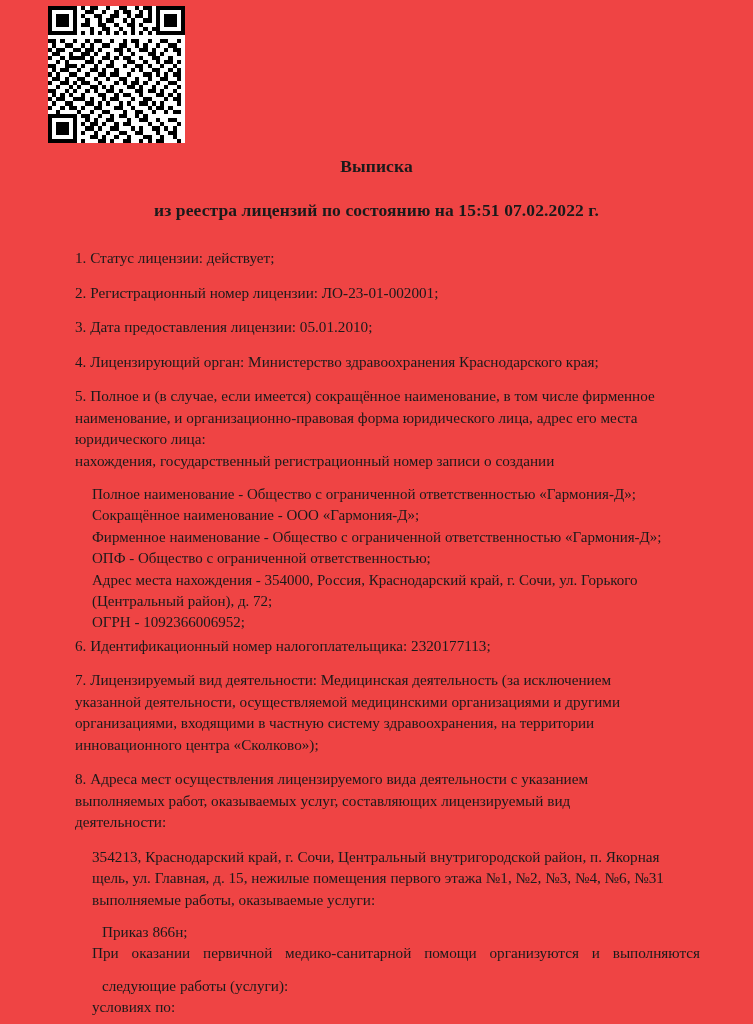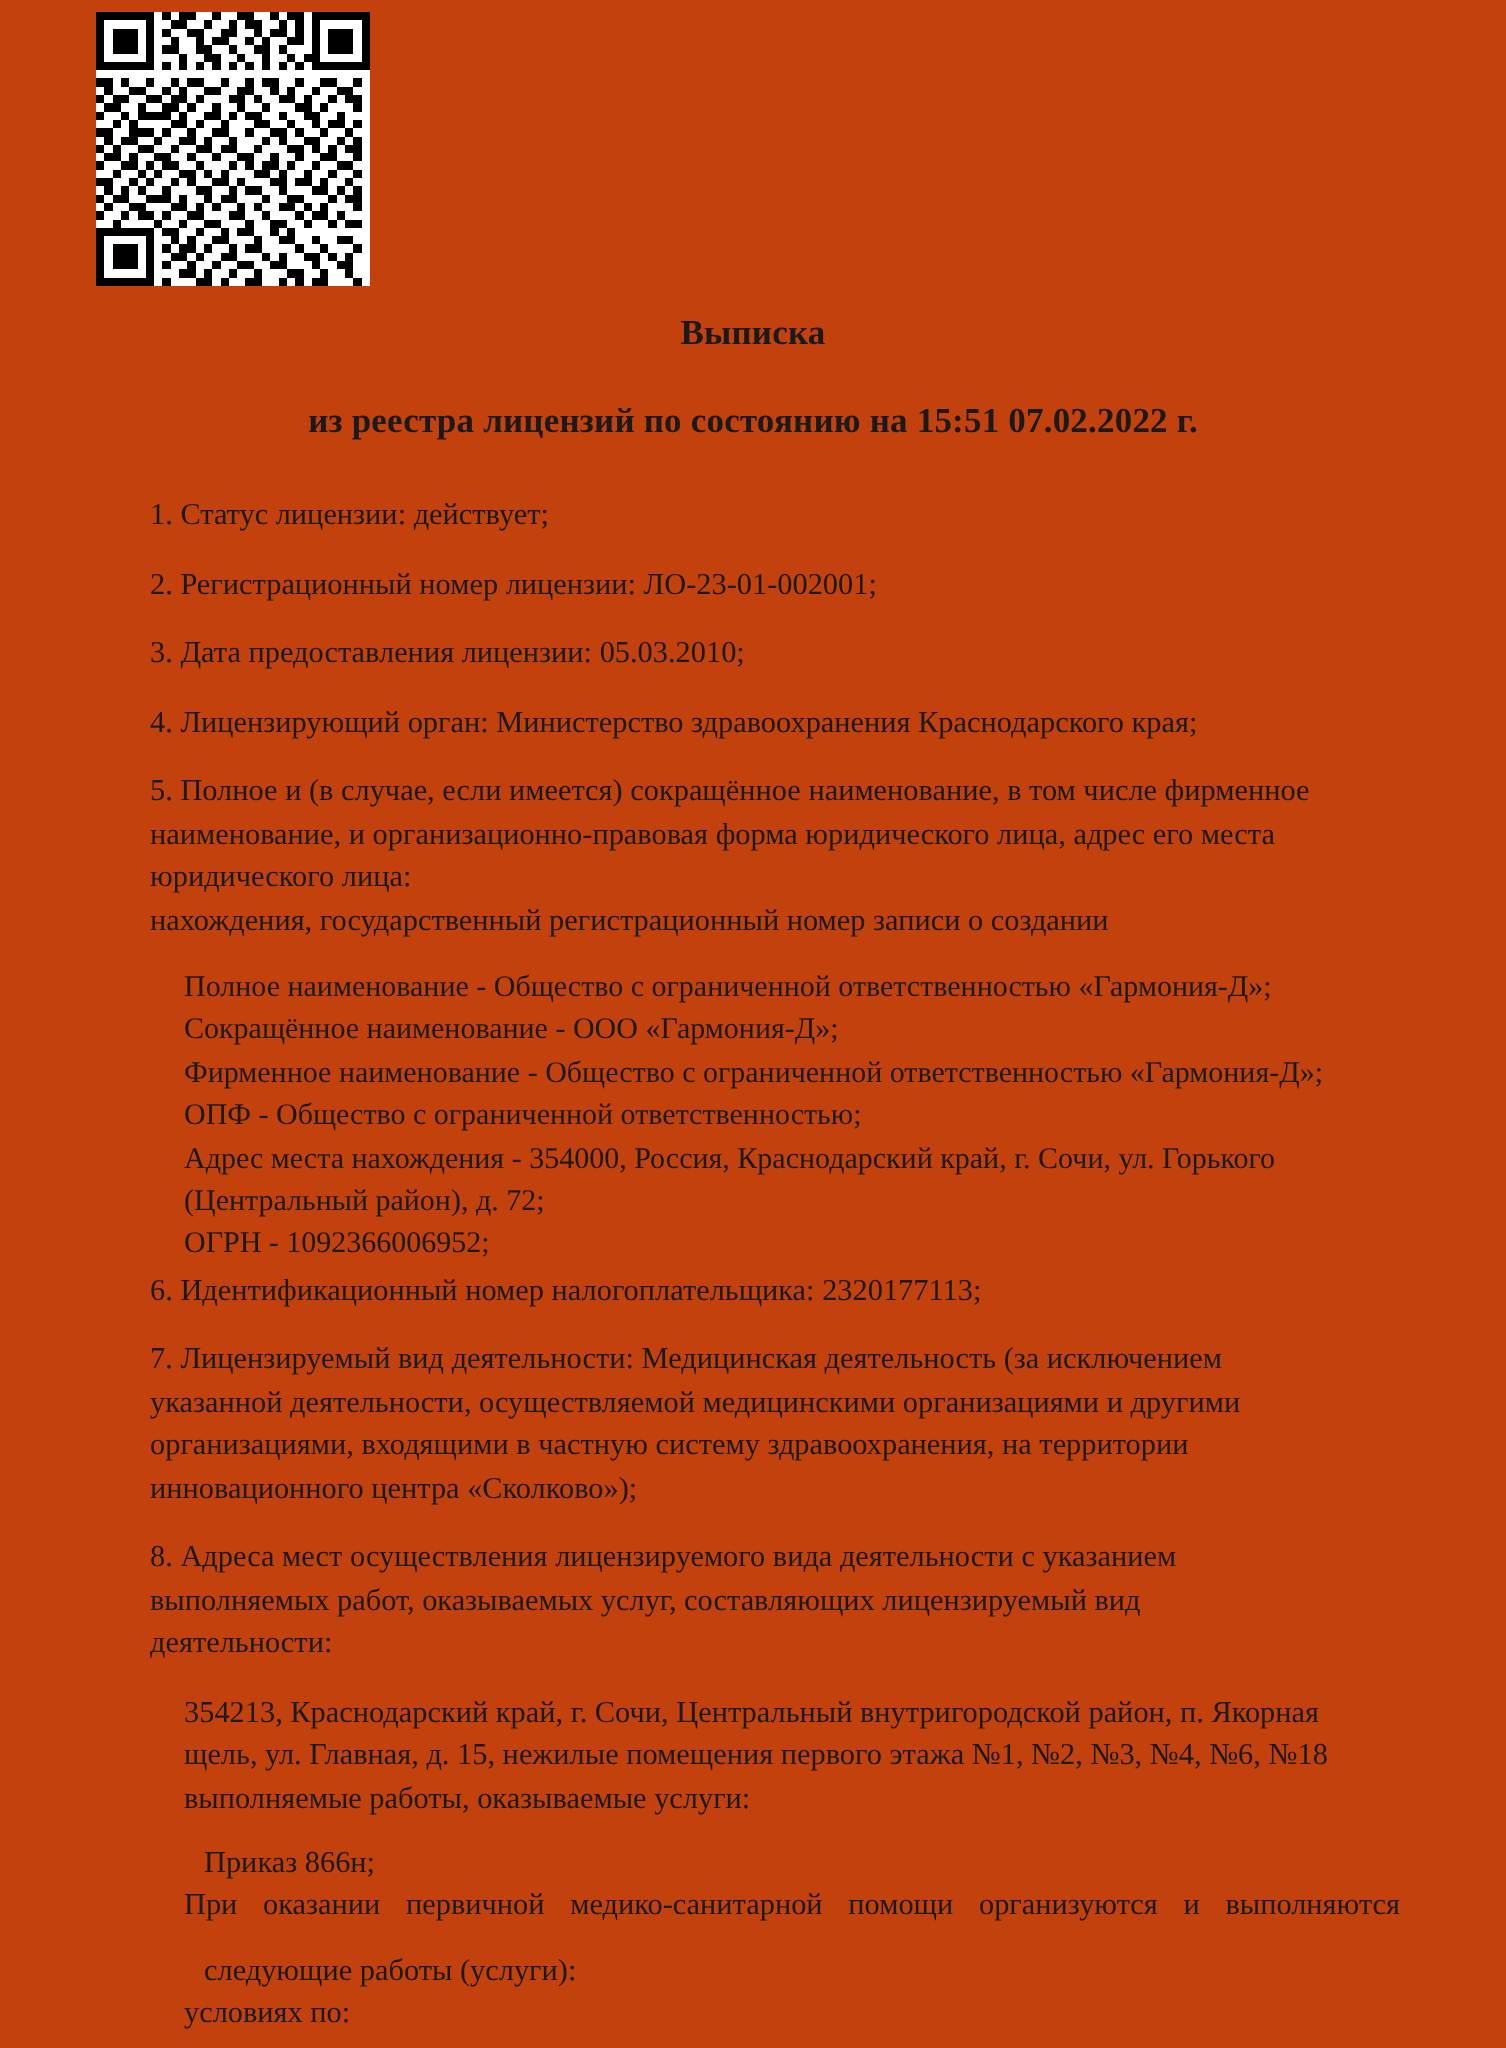--- a/index.html
+++ b/index.html
@@ -9,21 +9,21 @@
     background: #ffffff;
   }
   body {
     font-family: "Liberation Serif", "DejaVu Serif", serif;
     color: #1a1a1a;
   }
   .page {
     position: relative;
     width: 753px;
     height: 1024px;
-    background: #c2410c;
+    background: #ef4444;
     overflow: hidden;
     box-sizing: border-box;
   }
 
   
   .qr-wrap {
     position: absolute;
     left: 48px;
     top: 6px;
     width: 137px;
@@ -429,21 +429,21 @@
     </svg>
   </div>
 
   <div class="content">
 
     <div class="doc-title">Выписка</div>
     <div class="doc-subtitle">из реестра лицензий по состоянию на 15:51 07.02.2022 г.</div>
 
     <p class="num-item">1. Статус лицензии: действует;</p>
     <p class="num-item">2. Регистрационный номер лицензии: ЛО-23-01-002001;</p>
-    <p class="num-item">3. Дата предоставления лицензии: 05.03.2010;</p>
+    <p class="num-item">3. Дата предоставления лицензии: 05.01.2010;</p>
     <p class="num-item">4. Лицензирующий орган: Министерство здравоохранения Краснодарского края;</p>
 
     <p class="num-item">
       <span class="flat-line">5. Полное и (в случае, если имеется) сокращённое наименование, в том числе фирменное</span>
       <span class="flat-line">наименование, и организационно-правовая форма юридического лица, адрес его места</span>
       <span class="flat-line">юридического лица:</span>
       <span class="flat-line">нахождения, государственный регистрационный номер записи о создании</span>
     </p>
 
     <div class="block">
@@ -466,21 +466,21 @@
     </p>
 
     <p class="num-item">
       <span class="flat-line">8. Адреса мест осуществления лицензируемого вида деятельности с указанием</span>
       <span class="flat-line">выполняемых работ, оказываемых услуг, составляющих лицензируемый вид</span>
       <span class="flat-line">деятельности:</span>
     </p>
 
     <div class="justified">
       <span class="flat-line">354213, Краснодарский край, г. Сочи, Центральный внутригородской район, п. Якорная</span>
-      <span class="flat-line">щель, ул. Главная, д. 15, нежилые помещения первого этажа №1, №2, №3, №4, №6, №18</span>
+      <span class="flat-line">щель, ул. Главная, д. 15, нежилые помещения первого этажа №1, №2, №3, №4, №6, №31</span>
       <span class="flat-line">выполняемые работы, оказываемые услуги:</span>
 
       <span class="flat-line ind-1">Приказ 866н;</span>
       <span class="just-line">При оказании первичной медико-санитарной помощи организуются и выполняются</span>
       <span class="flat-line ind-1">следующие работы (услуги):</span>
 
       <span class="flat-line">условиях по:</span>
 
     </div>
 

